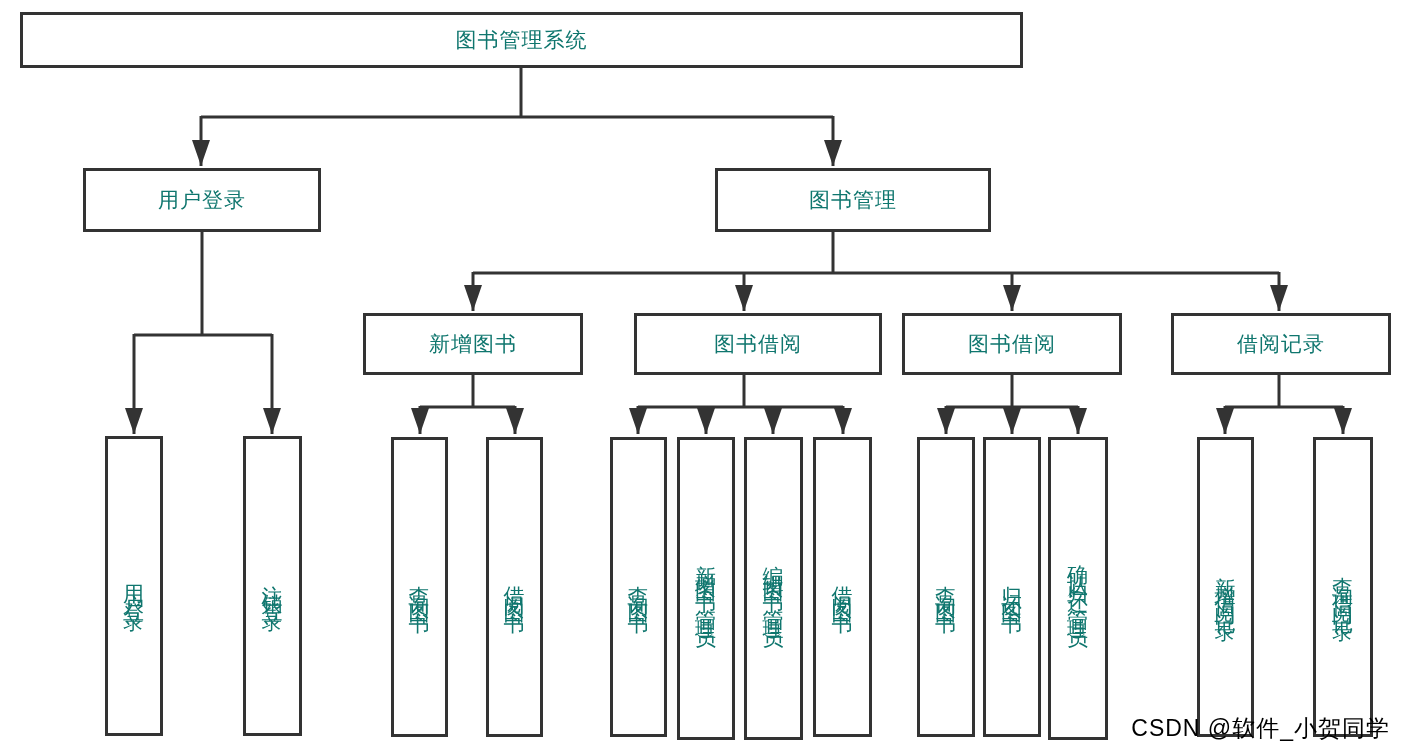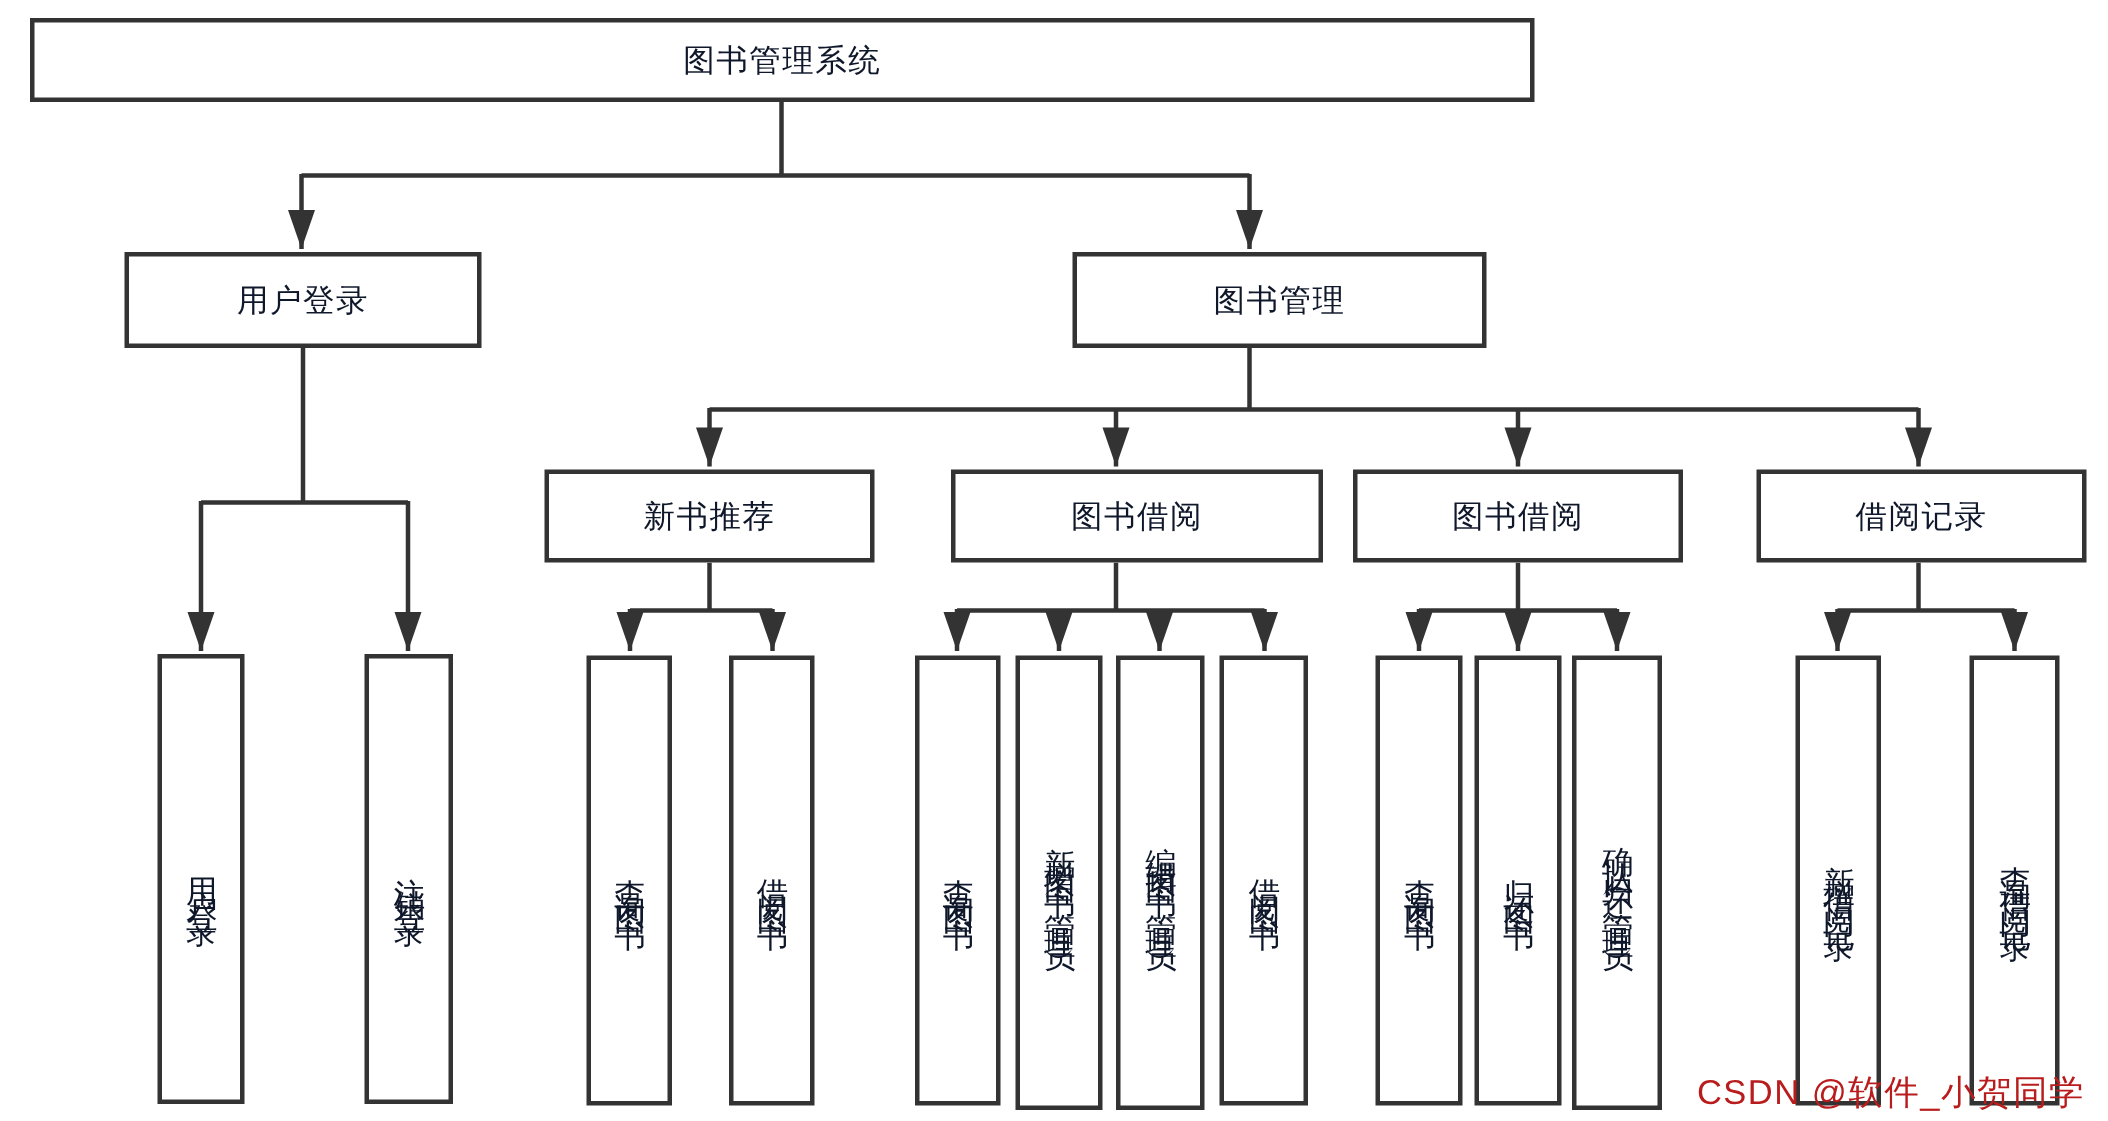--- a/index.html
+++ b/index.html
@@ -19,41 +19,41 @@
   }
   .box {
     position: absolute;
     box-sizing: border-box;
     border: 3px solid #333333;
     background: #ffffff;
     display: flex;
     align-items: center;
     justify-content: center;
     z-index: 2;
-    color: #0f172a;
+    color: #0f766e;
   }
   .box.h span {
     font-size: 21px;
     letter-spacing: 1px;
     white-space: nowrap;
   }
   .box.v span {
     writing-mode: vertical-rl;
     font-size: 21px;
     letter-spacing: 9px;
     line-height: 1;
     white-space: nowrap;
   }
   .watermark {
     position: absolute;
     right: 15px;
     bottom: 3px;
     font-size: 23px;
     letter-spacing: 1px;
-    color: #b91c1c;
+    color: #000000;
     z-index: 5;
     white-space: nowrap;
   }
 </style>
 </head>
 <body>
 
 <div class="stage">
 
   <svg class="connectors" viewBox="0 0 1405 747" xmlns="http://www.w3.org/2000/svg">
@@ -111,21 +111,21 @@
   </div>
 
   <div class="box h" style="left:83px;top:168px;width:238px;height:64px">
     <span>用户登录</span>
   </div>
   <div class="box h" style="left:715px;top:168px;width:276px;height:64px">
     <span>图书管理</span>
   </div>
 
   <div class="box h" style="left:363px;top:313px;width:220px;height:62px">
-    <span>新书推荐</span>
+    <span>新增图书</span>
   </div>
   <div class="box h" style="left:634px;top:313px;width:248px;height:62px">
     <span>图书借阅</span>
   </div>
   <div class="box h" style="left:902px;top:313px;width:220px;height:62px">
     <span>图书借阅</span>
   </div>
   <div class="box h" style="left:1171px;top:313px;width:220px;height:62px">
     <span>借阅记录</span>
   </div>

